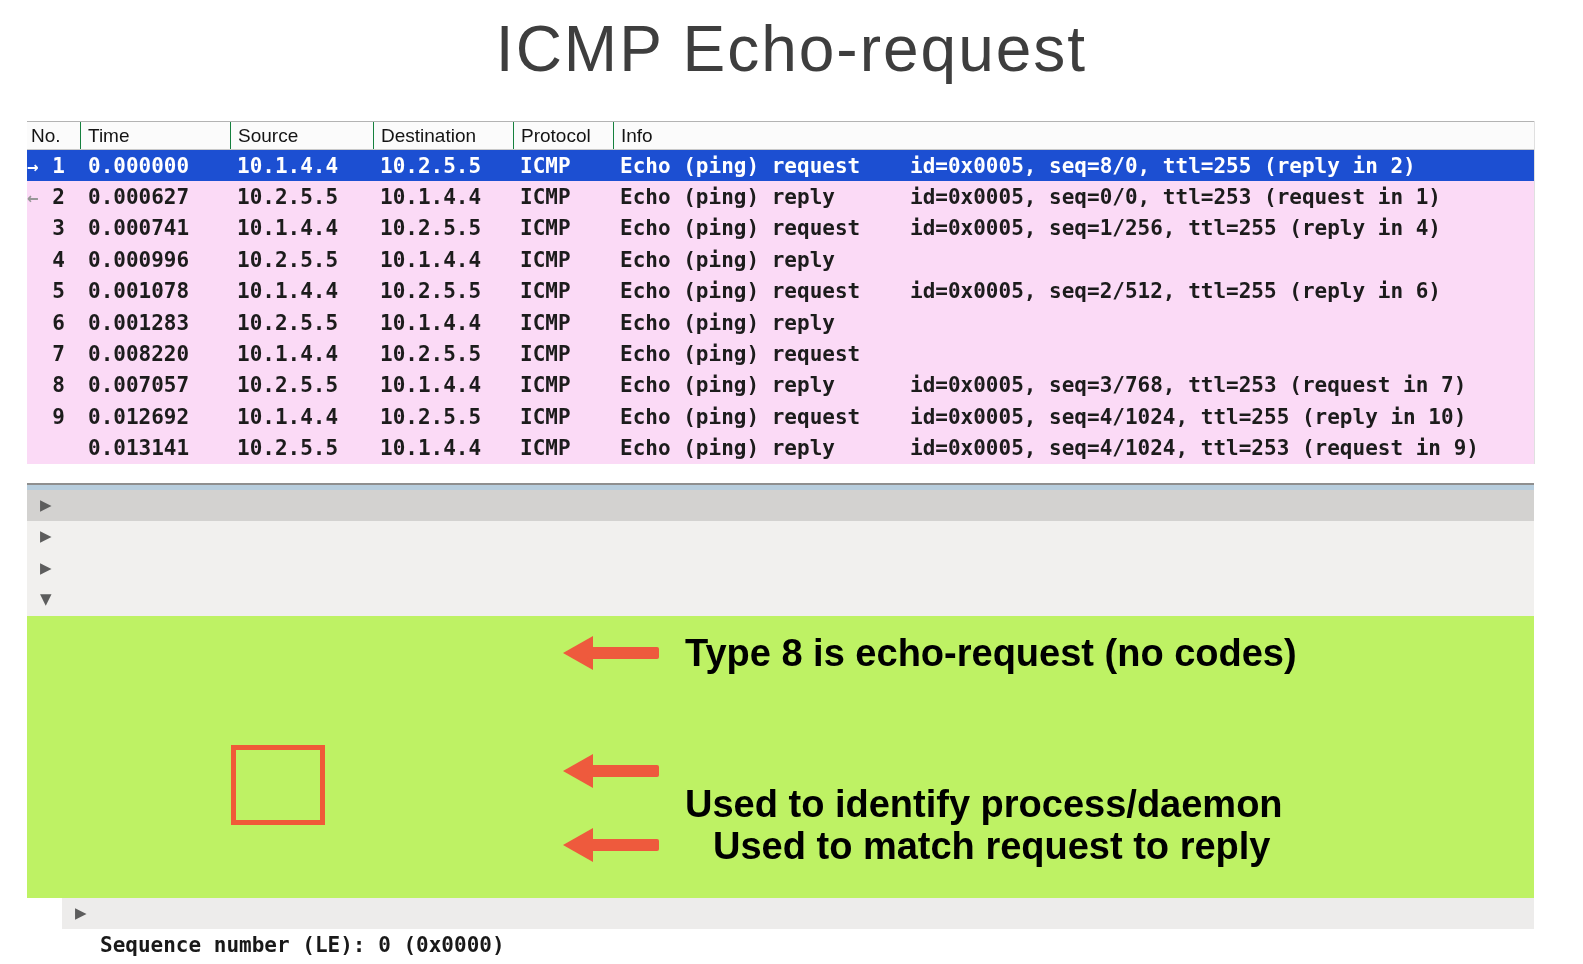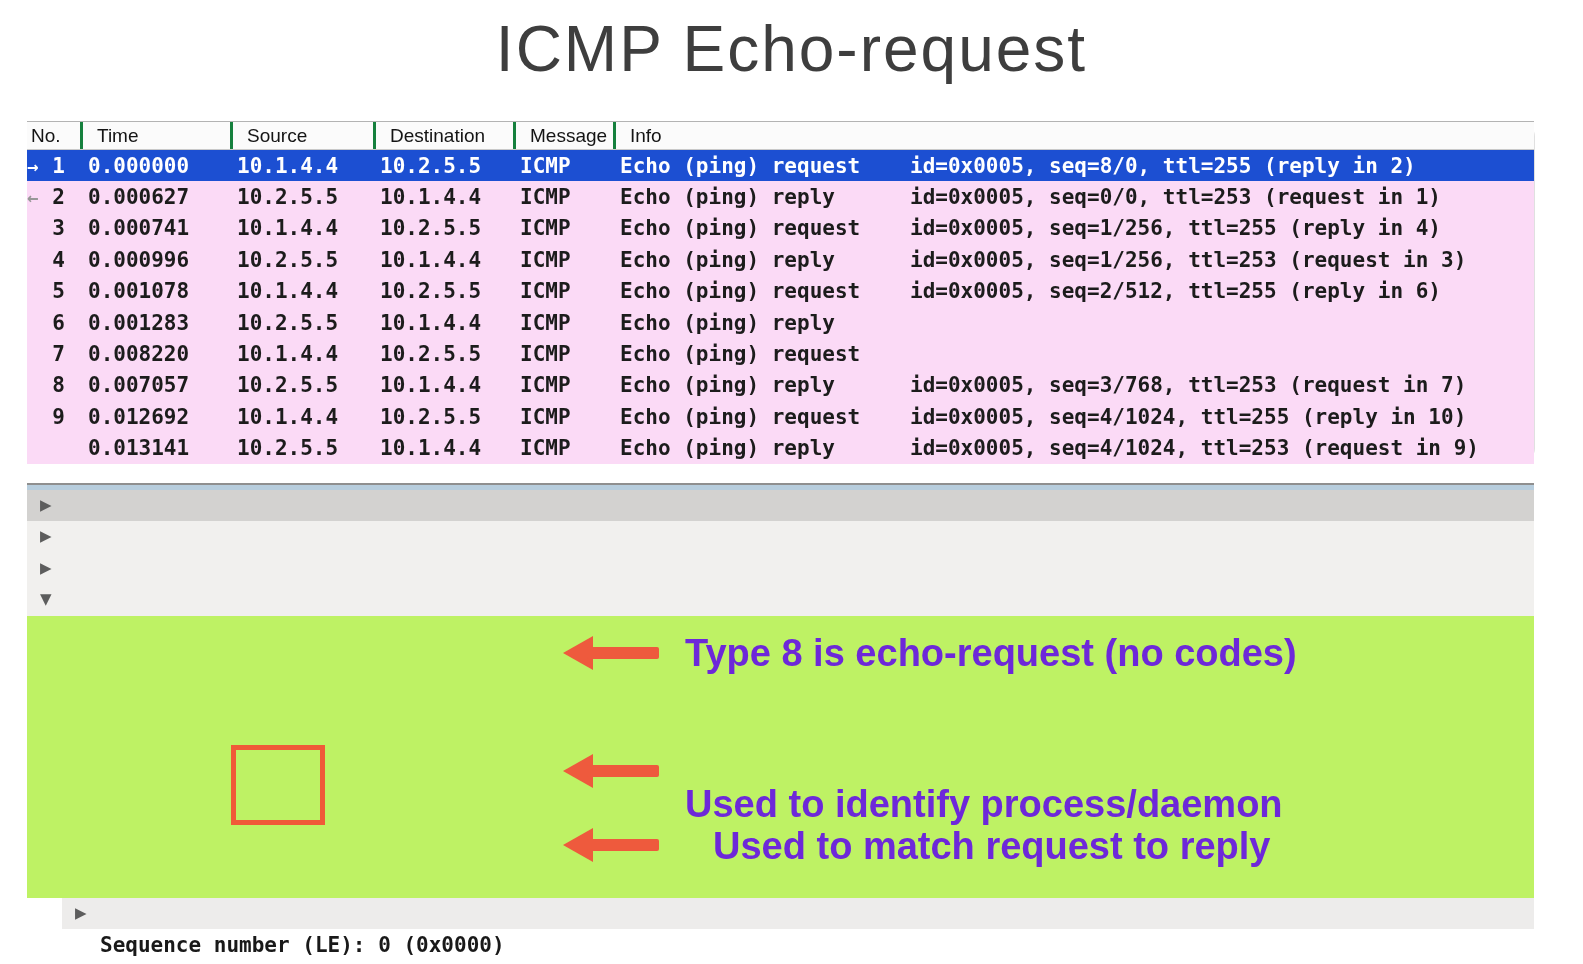--- a/index.html
+++ b/index.html
@@ -1,25 +1,25 @@
 <!DOCTYPE html>
 <html><head>
 <meta charset="utf-8">
 <style>
   html,body{margin:0;padding:0;background:#fff;}
   .slide{position:relative;width:1583px;height:964px;background:#ffffff;overflow:hidden;
          font-family:"Liberation Sans",sans-serif;}
   .title{position:absolute;top:12px;left:0;width:100%;text-align:center;
          font-size:64px;font-weight:300;letter-spacing:2px;color:#3e3e3e;}
   
-  .plist{position:absolute;left:27px;top:121px;width:1507px;border-right:1px solid #e0e0e0;border-radius:16px;}
+  .plist{position:absolute;left:27px;top:121px;width:1507px;border-right:1px solid #e0e0e0;}
   .phead{display:grid;grid-template-columns:53px 150px 143px 140px 100px 1fr;
          height:27px;background:#fbfbfb;border-top:1px solid #b3b3b3;border-bottom:1px solid #c9c9c9;
          font-size:19px;color:#141414;align-items:center;}
-  .phead .hcell{height:100%;display:flex;align-items:center;padding-left:14px;border-left:3px solid #15803d;}
+  .phead .hcell{height:100%;display:flex;align-items:center;padding-left:7px;border-left:1px solid #15803d;}
   .phead .hcell:first-child{border-left:none;padding-left:4px;}
   .prow{display:grid;grid-template-columns:41px 162px 143px 140px 100px 290px 1fr;
         height:31.4px;align-items:center;background:#fbdaf6;color:#1c1c1c;
         font-family:"DejaVu Sans Mono","Liberation Mono",monospace;font-weight:bold;font-size:21px;}
   .prow.selected{background:#1c4fd2;color:#ffffff;}
   .nocell{display:flex;align-items:center;height:100%;}
   .marker{width:24px;text-align:left;font-size:19px;color:#979797;font-weight:bold;}
   .prow.selected .marker{color:#ffffff;}
   .noval{flex:1;text-align:right;padding-right:3px;}
   .c-time{padding-left:20px;}
@@ -36,40 +36,40 @@
   .drow.v-band{background:#f1f0ee;}
   .drow.v-data{background:linear-gradient(to right,#ffffff 0 35px,#edeceb 35px 100%);}
   .tri{position:absolute;top:0;font-size:15px;color:#5d5d5d;
        font-family:"DejaVu Sans",sans-serif;font-weight:normal;}
   .ind-0 .tri{left:13px;} .ind-1 .tri{left:48px;}
   .ind-0 .dtext{padding-left:38px;display:block;} .ind-1 .dtext{padding-left:73px;display:block;}
   .drow.v-link .dtext{color:#2f55cf;text-decoration:underline;cursor:pointer;}
   .hlbox{position:absolute;left:204px;top:255px;width:84px;height:70px;
          border:5px solid #f05a38;background:transparent;}
   
-  .ann{position:absolute;color:#6d28d9;font-size:38px;font-weight:bold;white-space:nowrap;}
+  .ann{position:absolute;color:#000000;font-size:38px;font-weight:bold;white-space:nowrap;}
   .arrow{position:absolute;width:96px;height:34px;}
   .arrow .head{position:absolute;left:0;top:0;width:0;height:0;
                border-right:30px solid #ee5a3d;border-top:17px solid transparent;border-bottom:17px solid transparent;}
   .arrow .tail{position:absolute;left:24px;right:0;top:11px;height:12px;background:#ee5a3d;border-radius:2px;}
 </style>
 </head>
 <body>
 
 <div class="slide">
 
   <div class="title">ICMP Echo-request</div>
 
   <div class="plist">
     <div class="phead">
       <div class="hcell">No.</div>
       <div class="hcell">Time</div>
       <div class="hcell">Source</div>
       <div class="hcell">Destination</div>
-      <div class="hcell">Message</div>
+      <div class="hcell">Protocol</div>
       <div class="hcell">Info</div>
     </div>
     <div>
     <div class="prow selected">
       <div class="nocell">
         <span class="marker">→</span>
         <span class="noval">1</span>
       </div>
       <div class="c-time">0.000000</div>
       <div class="c-src">10.1.4.4</div>
@@ -108,21 +108,20 @@
     <div class="prow">
       <div class="nocell">
         <span class="marker"></span>
         <span class="noval">4</span>
       </div>
       <div class="c-time">0.000996</div>
       <div class="c-src">10.2.5.5</div>
       <div class="c-dst">10.1.4.4</div>
       <div class="c-proto">ICMP</div>
       <div class="c-itype">Echo (ping) reply</div>
-      <div class="c-idet">id=0x0005, seq=1/256, ttl=253 (request in 3)</div>
     </div>
 
     <div class="prow">
       <div class="nocell">
         <span class="marker"></span>
         <span class="noval">5</span>
       </div>
       <div class="c-time">0.001078</div>
       <div class="c-src">10.1.4.4</div>
       <div class="c-dst">10.2.5.5</div>

